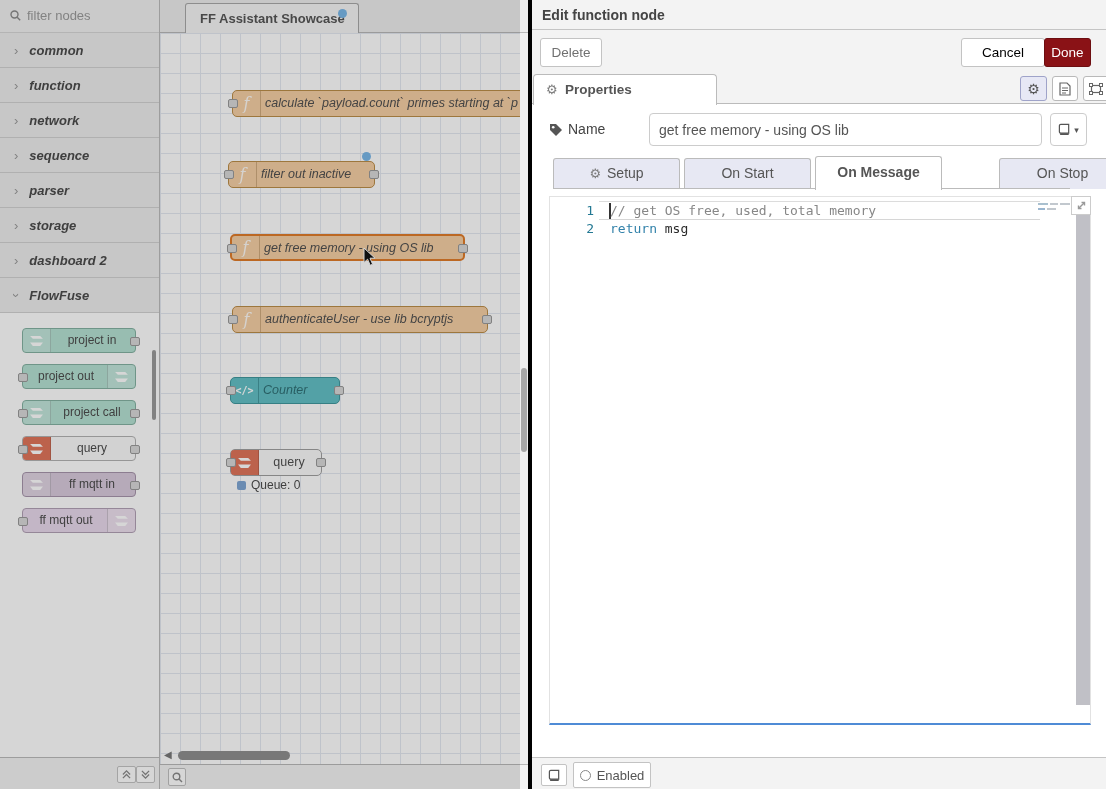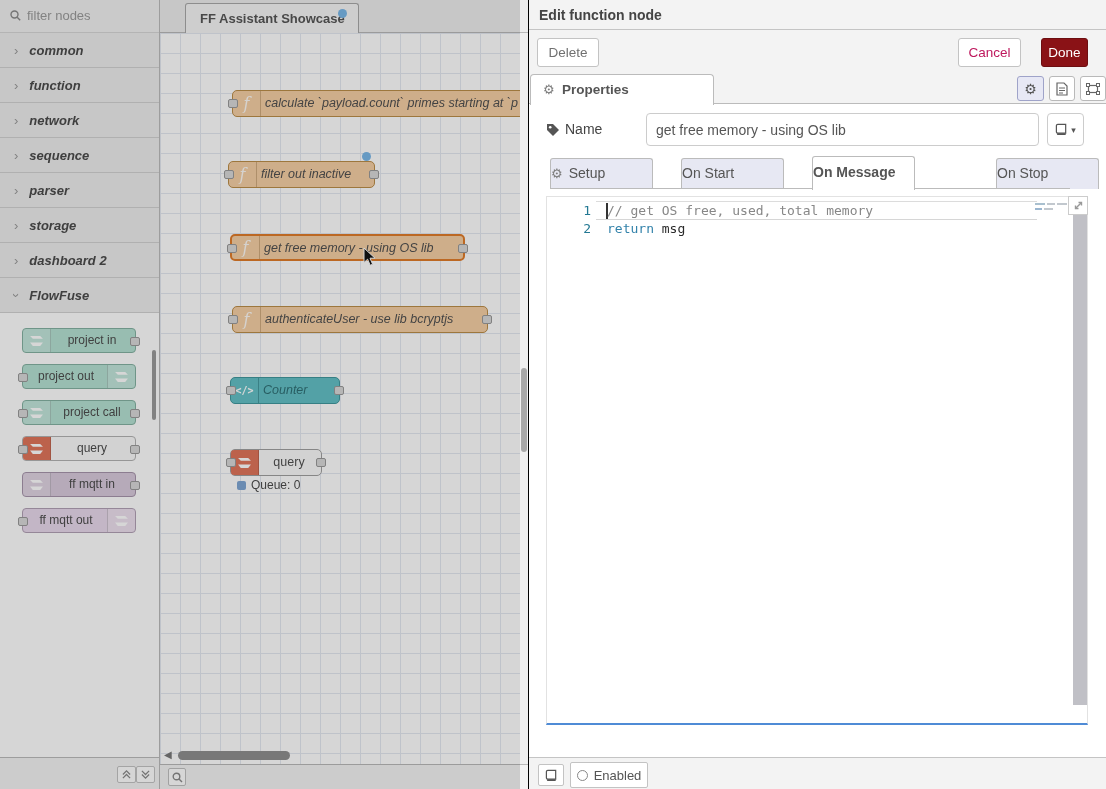--- a/index.html
+++ b/index.html
@@ -73,41 +73,41 @@
   .status .stext { font-size:12px; color:#4a4a4a; }
   .vtrack { position:absolute; right:0; top:33px; bottom:25px; width:8px; background:#efefef; }
   .vthumb { position:absolute; right:1px; top:335px; width:6px; height:84px; background:#a8a8a8; border-radius:3px; cursor:pointer; }
   .hthumb { position:absolute; left:18px; top:751px; width:112px; height:9px; background:#8f8f8f; border-radius:5px; cursor:pointer; }
   .harrow { position:absolute; left:4px; top:749px; font-size:10px; color:#777; cursor:pointer; }
   .canvas-footer { position:absolute; left:0; bottom:0; right:0; height:25px; background:#f3f3f3; border-top:1px solid #b9b9b9; }
   .cf-btn { position:absolute; left:8px; top:3px; width:18px; height:18px; background:#fff; border:1px solid #c0c0c0; border-radius:2px; display:flex; align-items:center; justify-content:center; cursor:pointer; }
   .cursor-svg { position:absolute; left:203px; top:214px; z-index:40; }
 
   
-  .tray { position:absolute; left:528px; top:0; width:578px; height:789px; background:#fff; border-left:1px solid #000000; z-index:60; }
+  .tray { position:absolute; left:528px; top:0; width:578px; height:789px; background:#fff; border-left:4px solid #000000; z-index:60; }
   .tray-header { position:absolute; left:0; top:0; right:0; height:30px; background:#f3f3f3; border-bottom:1px solid #c4c4c4; }
   .tray-header h1 { font-size:14px; font-weight:bold; color:#444; padding:7px 0 0 10px; }
   .tray-chrome { position:absolute; left:0; top:30px; right:0; height:74px; background:#f3f3f3; border-bottom:1px solid #bbb; }
   .btn { background:#fff; border:1px solid #c3c3c3; border-radius:3px; color:#707070; font-size:13.5px; font-family:inherit; cursor:pointer; }
   .btn-delete { position:absolute; left:8px; top:8px; width:62px; height:29px; }
-  .btn-cancel { position:absolute; left:429px; top:8px; width:63px; height:29px; color:#be185d; }
+  .btn-cancel { position:absolute; left:429px; top:8px; width:84px; height:29px; color:#000000; }
   .btn-done { position:absolute; left:512px; top:8px; width:47px; height:29px; background:#8a1216; border-color:#6d0e11; color:#fff; }
   .props-tab { position:absolute; left:1px; top:44px; width:184px; height:31px; background:#fff; border:1px solid #bbb; border-bottom:none; border-radius:4px 4px 0 0; z-index:2; }
   .props-tab .gear { position:absolute; left:12px; top:7px; font-size:13px; color:#7d7d7d; }
   .props-tab .ptlabel { position:absolute; left:31px; top:7px; font-size:13.5px; font-weight:600; color:#555; }
   .icon-btn { position:absolute; top:46px; width:27px; height:25px; background:#fff; border:1px solid #b9b9b9; border-radius:3px; display:flex; align-items:center; justify-content:center; color:#666; cursor:pointer; }
   .icon-btn.active { background:#e7e8f5; border-color:#9fa3c9; }
   .ib1 { left:488px; } .ib2 { left:520px; width:26px; } .ib3 { left:551px; width:26px; }
   .tray-body { position:absolute; left:0; top:104px; right:0; bottom:32px; background:#fff; }
   .tag-icon { position:absolute; left:17px; top:19px; }
   .name-label { position:absolute; left:36px; top:17px; font-size:14px; color:#444; }
   .name-input { position:absolute; left:117px; top:9px; width:393px; height:33px; border:1px solid #ccc; border-radius:4px; padding:0 9px; font-size:14px; color:#555; font-family:inherit; }
   .lib-btn { position:absolute; left:518px; top:9px; width:37px; height:33px; background:#fff; border:1px solid #ccc; border-radius:4px; display:flex; align-items:center; justify-content:center; gap:3px; cursor:pointer; color:#555; }
   .lib-btn .caret { font-size:9px; color:#555; }
-  .ftab { position:absolute; top:54px; width:103px; height:31px; background:#e7e8f3; border:1px solid #bbb; border-bottom:none; border-radius:3px 3px 0 0; text-align:left; line-height:29px; font-size:14px; color:#555; cursor:pointer; }
+  .ftab { position:absolute; top:54px; width:127px; height:31px; background:#e7e8f3; border:1px solid #bbb; border-bottom:none; border-radius:3px 3px 0 0; text-align:center; line-height:29px; font-size:14px; color:#555; cursor:pointer; }
   .ft0 { left:21px; } .ft1 { left:152px; } .ft2 { left:283px; } .ft3 { left:426px;margin-left:41px; }
   .ftab .fgear { font-size:13px; color:#7d7d7d; margin-right:6px; }
   .ftab.active { top:52px; height:34px; background:#fff; font-weight:bold; line-height:31px; z-index:3; }
   .tabs-underline { position:absolute; left:21px; right:36px; top:84px; height:1px; background:#bbb; }
   .editor { position:absolute; left:17px; top:92px; width:542px; height:529px; background:#fff; border:1px solid #e2e2e2; border-bottom:2px solid #4f8bd6; }
   .ln { position:absolute; left:0; width:44px; text-align:right; font-family:"DejaVu Sans Mono", monospace; font-size:13px; color:#237893; line-height:18px; }
   .ln1 { top:5px; } .ln2 { top:23px; }
   .codeline { position:absolute; left:60px; right:60px; font-family:"DejaVu Sans Mono", monospace; font-size:13px; line-height:18px; white-space:pre; overflow:hidden; }
   .cl1 { top:5px; } .cl2 { top:23px; }
   .comment { color:#878787; }

